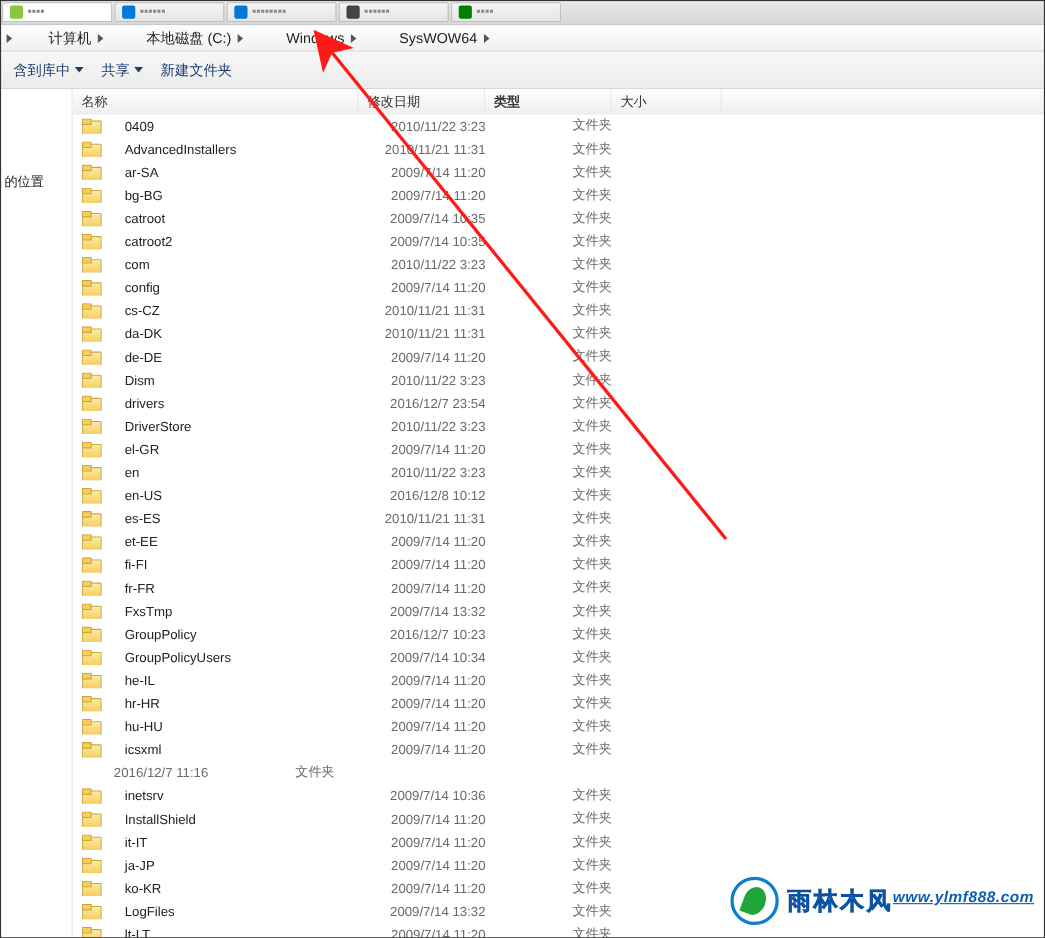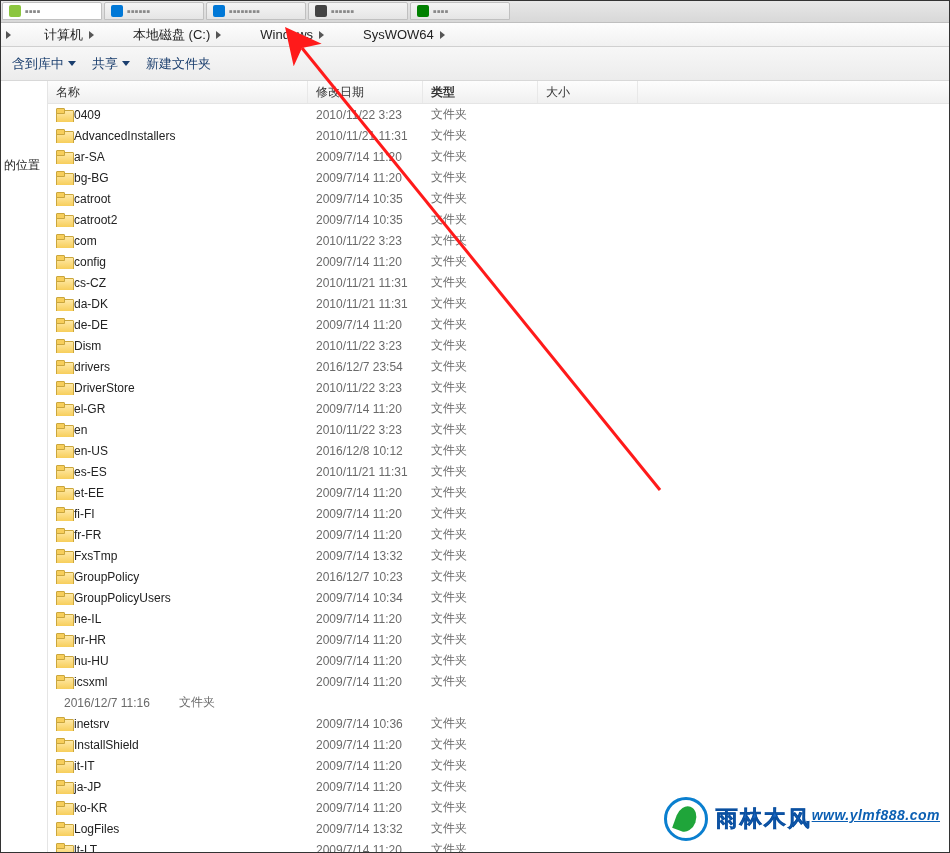--- a/index.html
+++ b/index.html
@@ -87,29 +87,29 @@
   gap: 4px;
   cursor: default;
 }
 .dropind {
   width:0;height:0;border-left:4px solid transparent;border-right:4px solid transparent;border-top:5px solid #1a3e6e;
 }
 
 .contentwrap { display:flex; height: calc(100% - 23px - 24px - 34px); }
 
 .leftpane {
-  width: 48px;
+  width: 66px;
   border-right: 1px solid #e5e5e5;
   padding-top: 10px;
   color: #222;
   font-size: 12px;
 }
 .leftpane .litem { padding: 6px 4px; text-align:left; }
 
-.mainpane { flex:1; position:relative; overflow:hidden; }
+.mainpane { flex:1; position:relative; overflow:hidden;text-align:right; }
 
 .colheads {
   height: 23px;
   background: linear-gradient(#fdfdfd,#f0f0f0);
   border-bottom: 1px solid #e5e5e5;
   display:flex;
   align-items:center;
   color:#333;
   font-size:12px;
 }
@@ -121,21 +121,21 @@
 
 .filelist { overflow-y:auto; height: calc(100% - 23px); }
 .row {
   display:flex;
   align-items:center;
   height: 21px;
   padding-left: 8px;
   color:#222;
 }
 .cell { overflow:hidden; white-space:nowrap; text-overflow:ellipsis; }
-.cell.name { width: 252px; display:flex; align-items:center; gap:2px; }
+.cell.name { width: 252px; display:flex; align-items:center; gap:23px; }
 .cell.date { width: 115px; color:#6a6a6a; padding-left:8px;}
 .cell.type { width: 115px; color:#6a6a6a; padding-left:8px;}
 .cell.size { width: 100px; color:#6a6a6a; padding-left:8px;}
 
 .folder-icon {
   width:16px;height:14px;position:relative;flex:0 0 16px;
 }
 .folder-icon::before{
   content:"";position:absolute;left:0;top:2px;width:16px;height:11px;
   background:linear-gradient(#ffe9a6,#f7ce5b);border:1px solid #caa63d;border-radius:1px;

